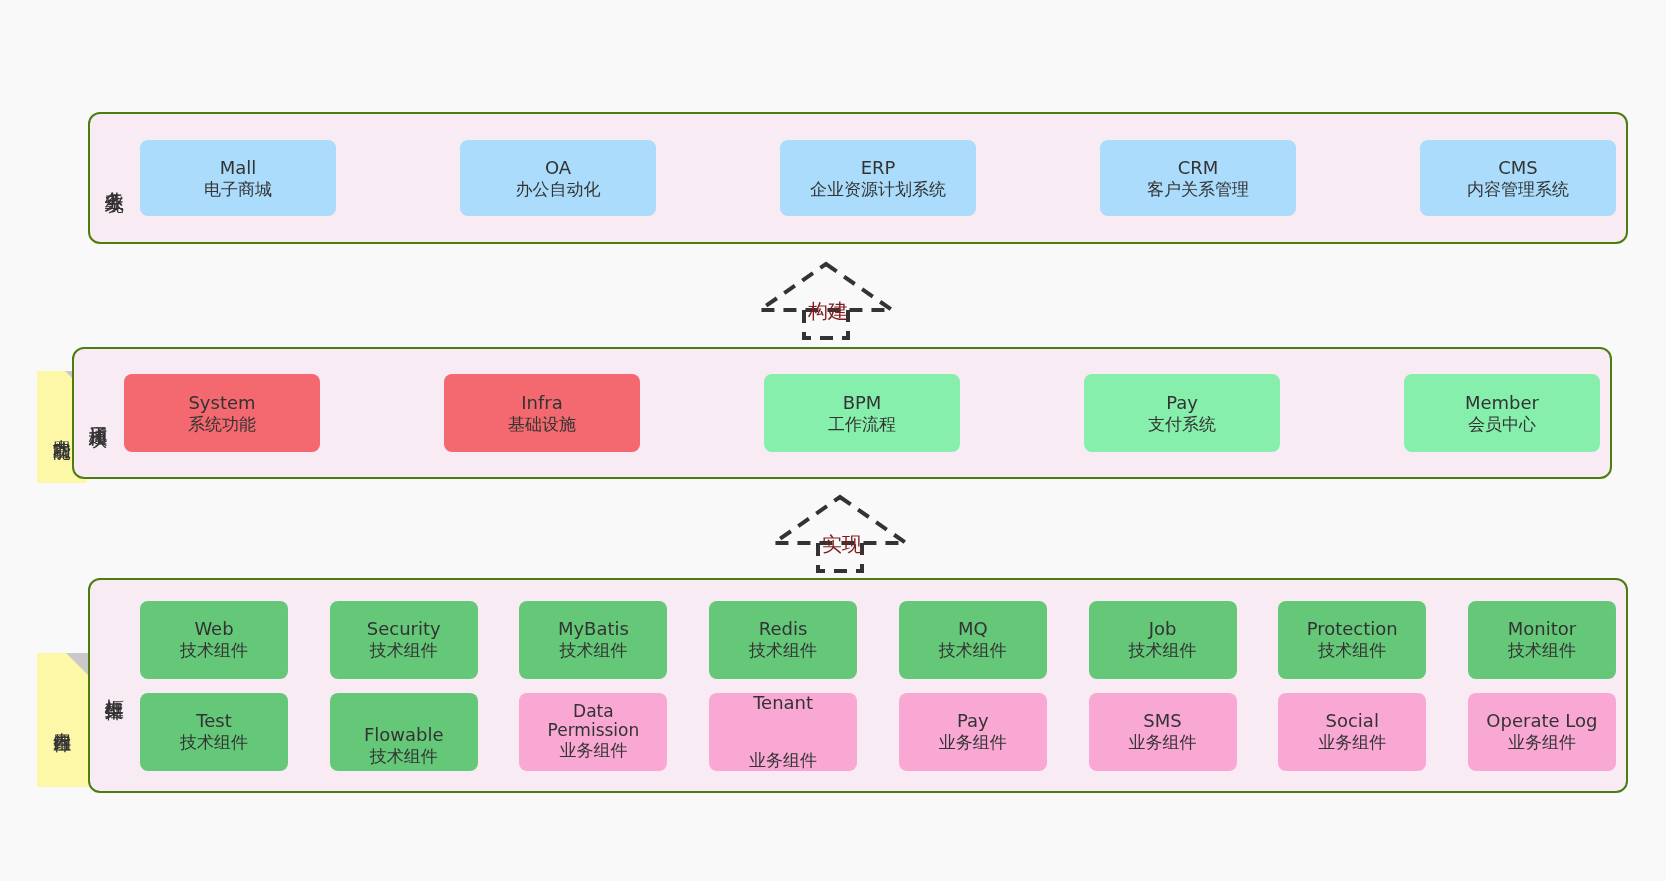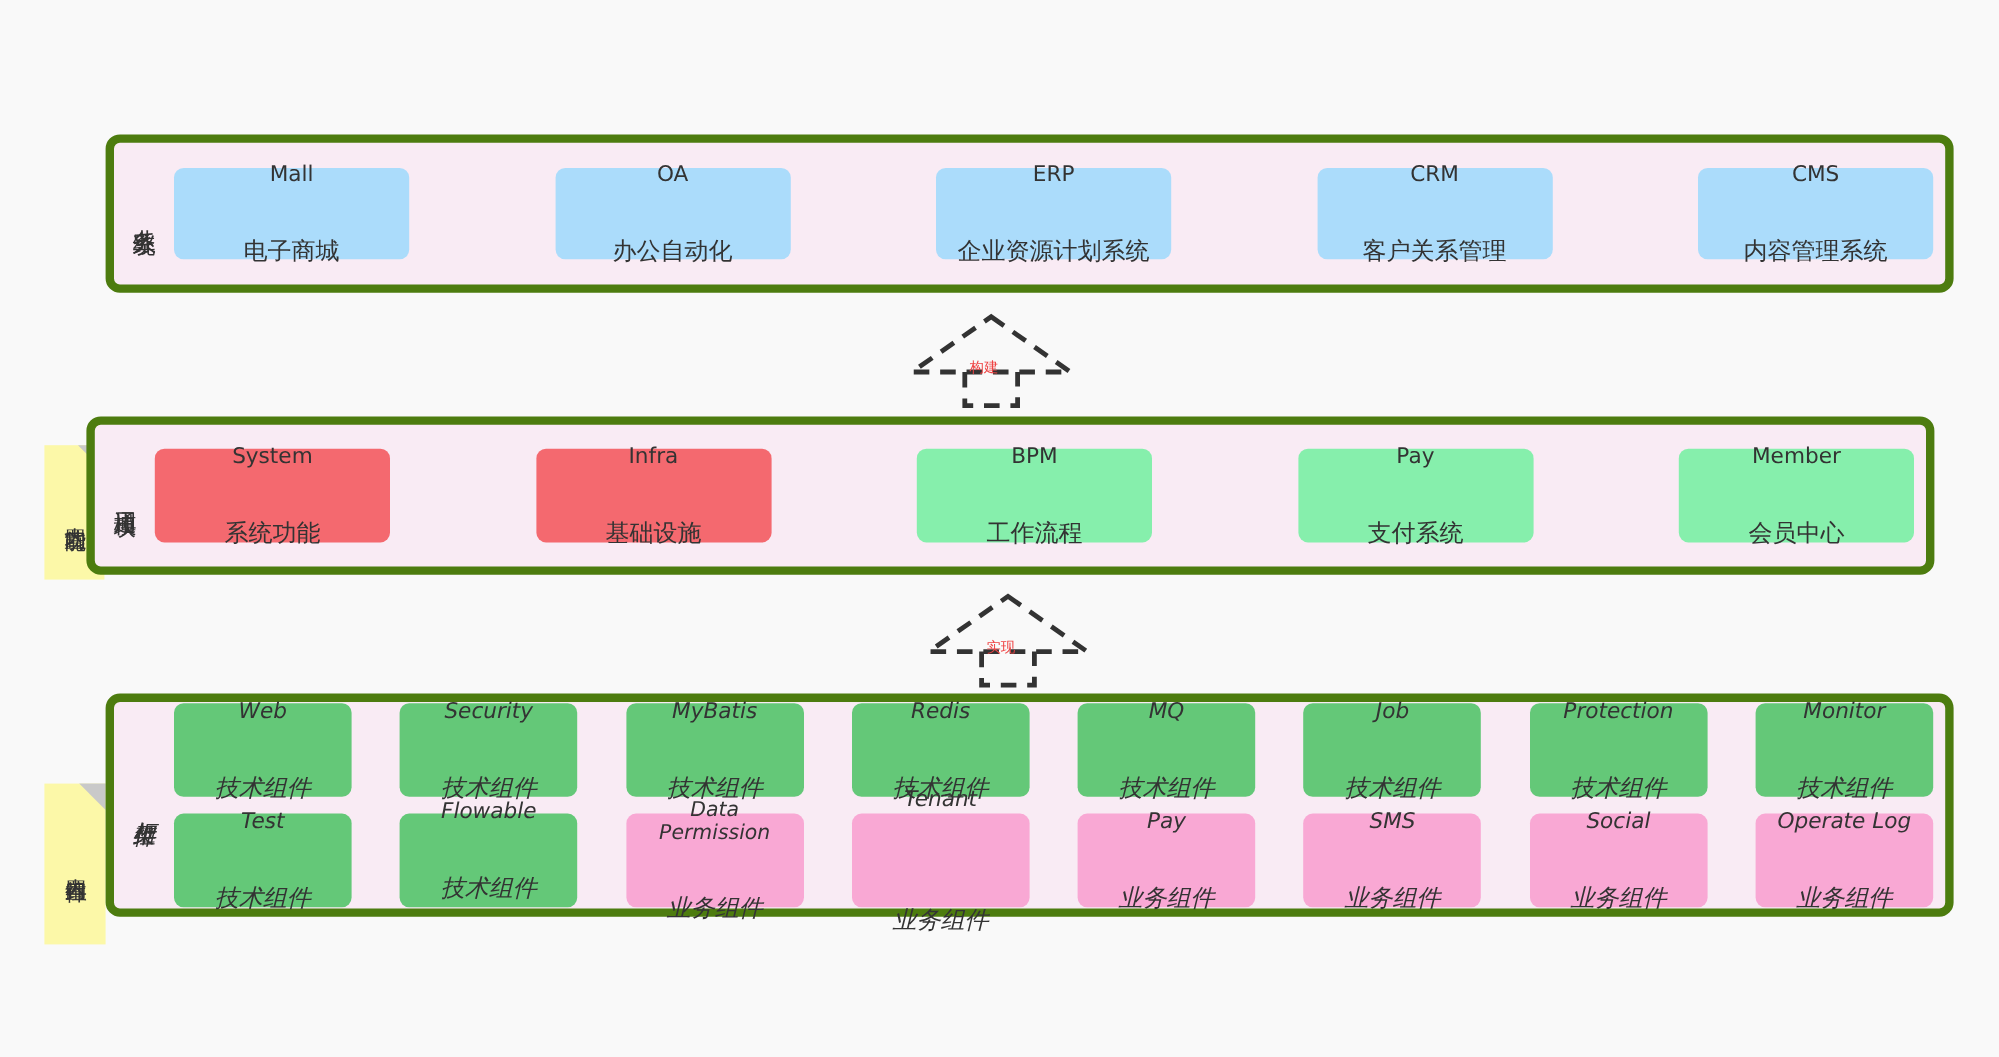--- a/index.html
+++ b/index.html
@@ -13,21 +13,21 @@
     width: 1666px;
     height: 881px;
     background: #f9f9f9;
     overflow: hidden;
   }
 
   
   .layer {
     position: absolute;
     background: #f9ebf4;
-    border: 7px solid #4d7c0f;
+    border: 2px solid #4d7c0f;
     border-radius: 12px;
     display: flex;
     align-items: stretch;
   }
   .layer-title {
     width: 50px;
     flex: 0 0 50px;
     display: flex;
     align-items: center;
     justify-content: center;
@@ -60,21 +60,21 @@
     display: flex;
     flex-direction: column;
     align-items: center;
     justify-content: center;
     text-align: center;
     color: #333333;
     line-height: 1.22;
     padding: 4px 6px;
   }
   .box .en { font-size: 18px; }
-  .box .cn { font-size: 20px; margin-top: 40px; }
+  .box .cn { font-size: 17px; }
   .box.tight .en { font-size: 17px; line-height: 1.12; }
 
   .blue  { background: #abdcfb; }
   .red   { background: #f4696f; }
   .pink  { background: #86efac; }
   .green { background: #64c878; }
   .lgreen{ background: #f9a8d4; }
 
   
   .note {
@@ -98,22 +98,22 @@
     width: 0; height: 0;
     border-left: 22px solid transparent;
     border-top: 22px solid #c9c9c9;
   }
 
   
   .arrow { position: absolute; }
   .arrow svg { display: block; overflow: visible; }
   .arrow-label {
     position: absolute;
-    font-size: 12px;
-    color: #ef4444;
+    font-size: 20px;
+    color: #7f1d1d;
     background: transparent;
     white-space: nowrap;
     user-select: none;
   }
 </style>
 </head>
 <body>
 
 <div id="canvas">
 
@@ -206,21 +206,21 @@
       <path d="M48 48 L48 76 L92 76 L92 48" fill="none" stroke="#333333" stroke-width="4" stroke-dasharray="13 9" stroke-linecap="butt"></path>
     </svg>
     <span class="arrow-label" style="left:52px; top:36px;">实现</span>
   </div>
 
   <div class="note" style="left:37px; top:653px; width:51px; height:134px;">
     <span class="fold"></span>
     <span>内置组件</span>
   </div>
 
-  <div class="layer" id="layer-framework" style="left:88px; top:578px; width:1540px; height:186px;font-style:italic;">
+  <div class="layer" id="layer-framework" style="left:88px; top:578px; width:1540px; height:215px;">
     <div class="layer-title">框架组件</div>
     <div class="layer-body">
 
       <div class="row">
 
         <div class="box green" style="width:148px;height:78px;">
           <span class="en">Web</span>
           <span class="cn">技术组件</span>
         </div>
 

